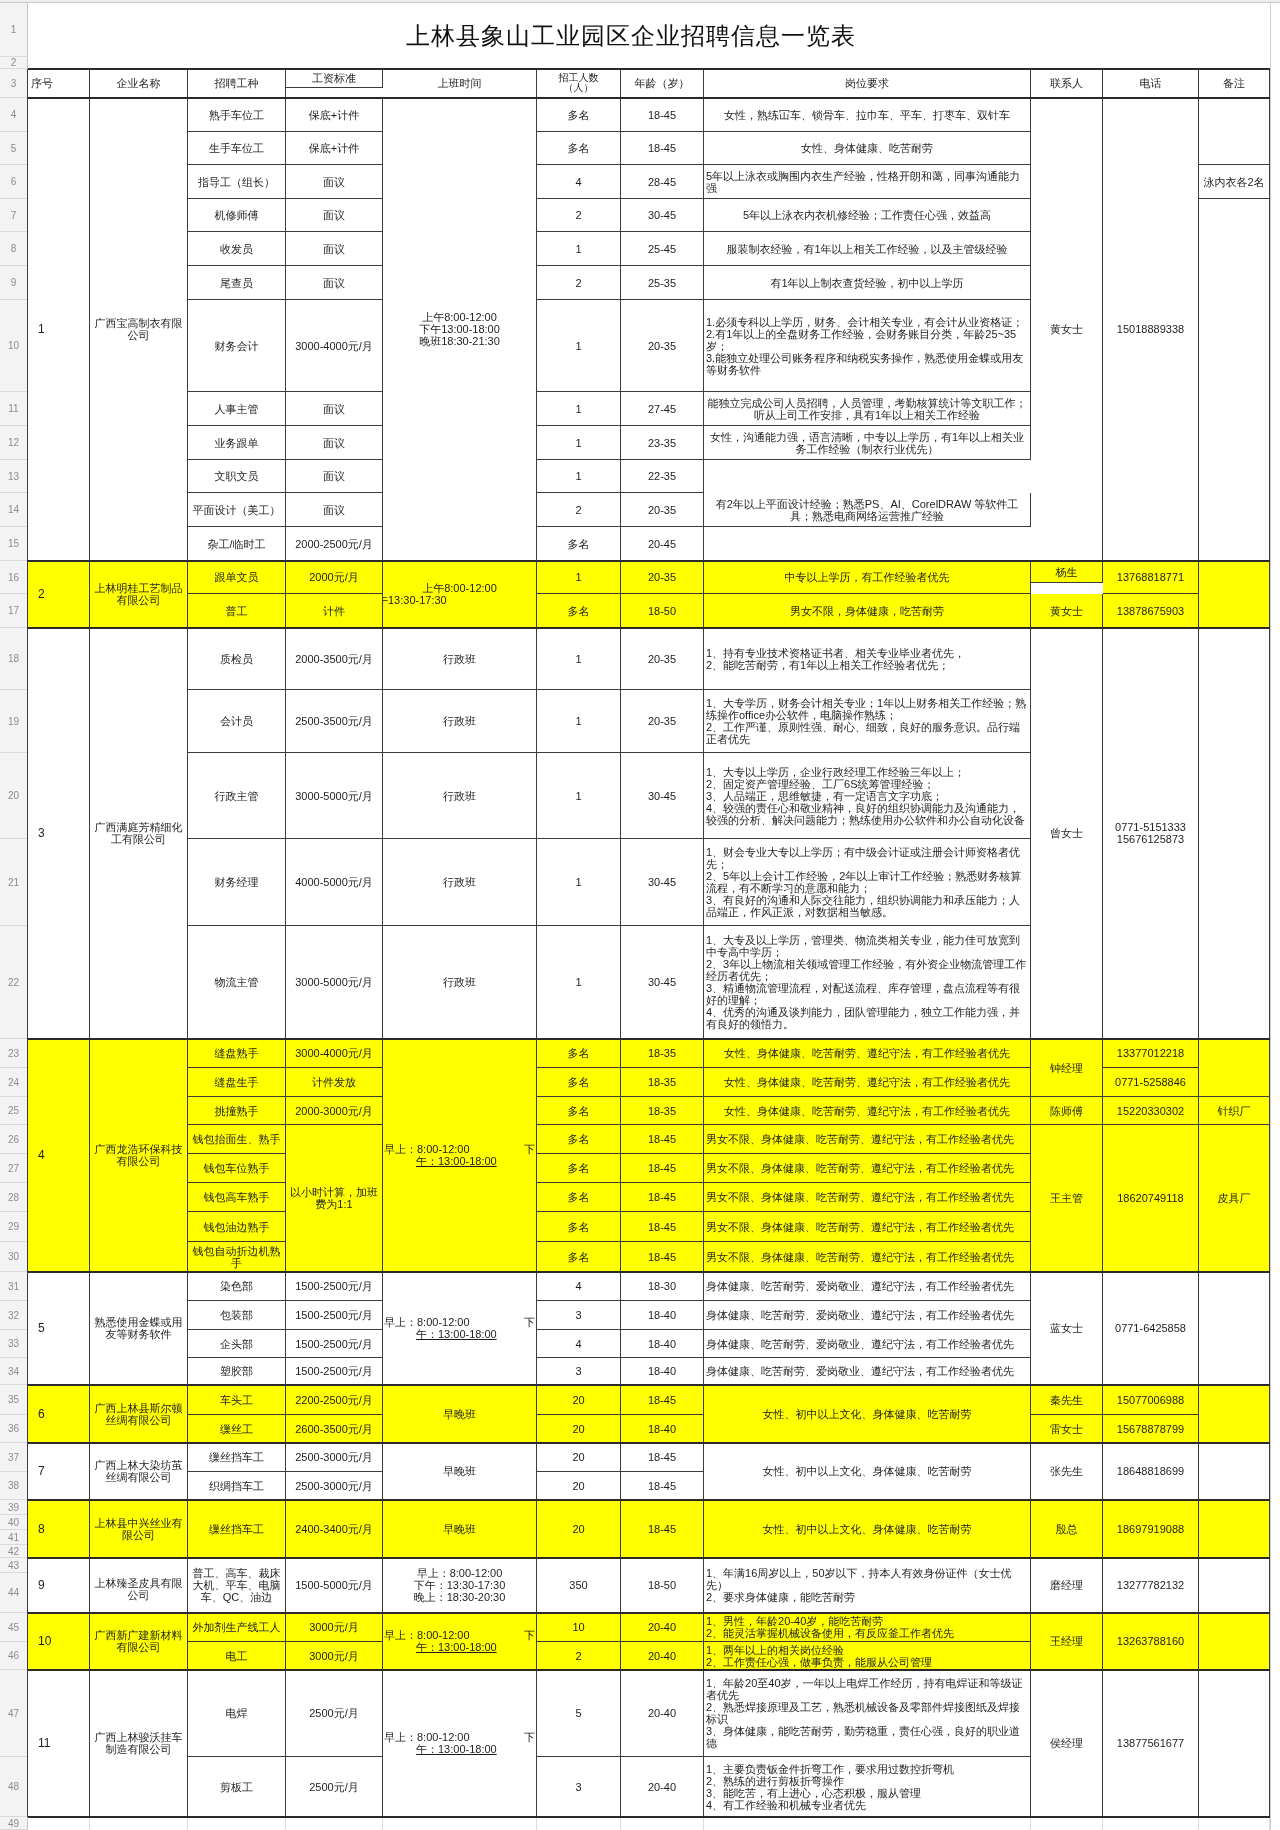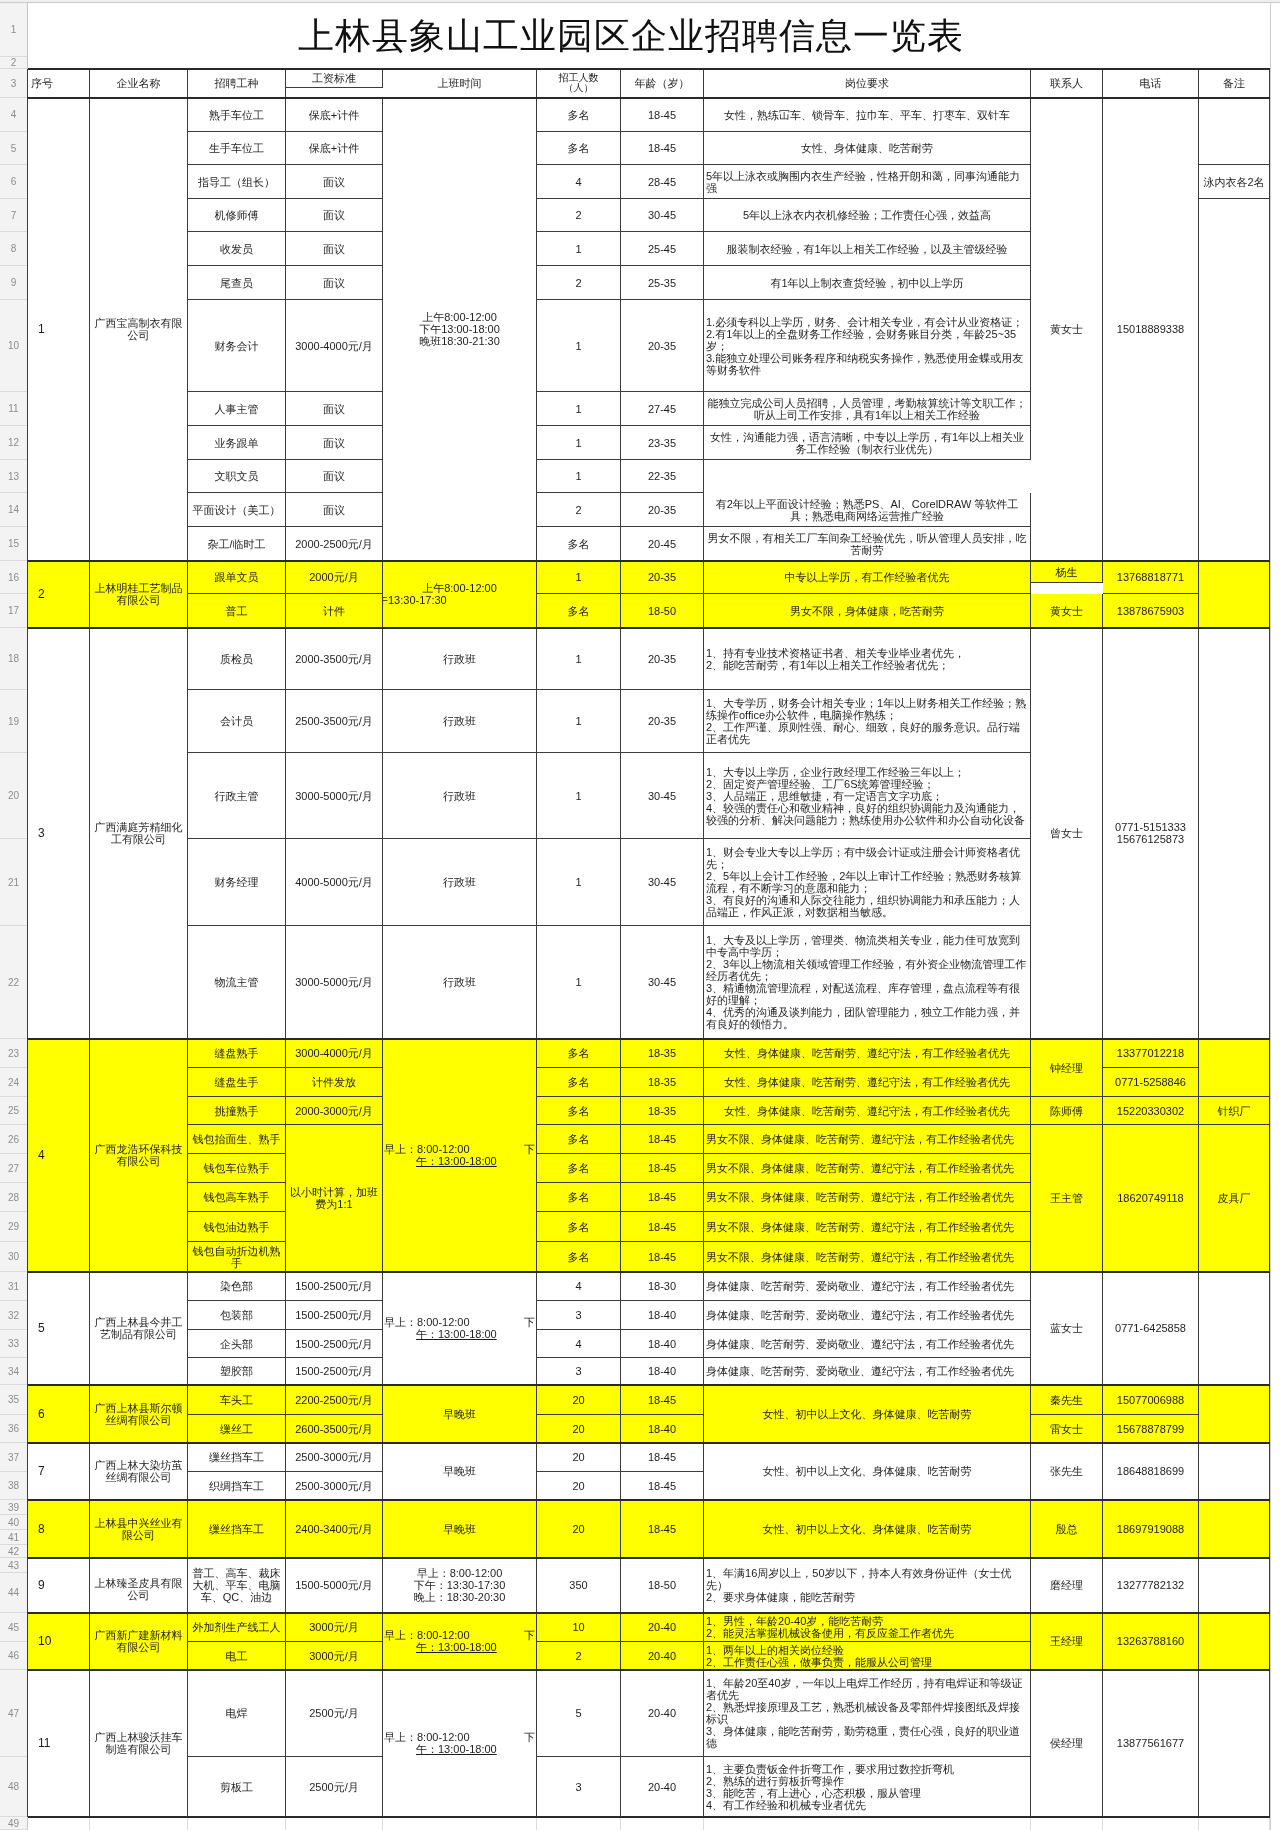--- a/index.html
+++ b/index.html
@@ -1,20 +1,20 @@
 <!DOCTYPE html>
 <html><head>
 <meta charset="utf-8">
 <style>
   html,body{margin:0;padding:0;background:#fff;}
   #sheet{position:relative;width:1280px;height:1830px;overflow:hidden;background:#fff;font-family:"Liberation Sans","DejaVu Sans",sans-serif;}
   .strip{position:absolute;left:0;top:0;width:1280px;height:3px;background:#eeeeee;border-bottom:1px solid #c9c9c9;box-sizing:border-box;}
   .rh{position:absolute;left:0;width:28px;box-sizing:border-box;background:#f3f3f3;border-right:1px solid #c4c4c4;border-bottom:1px solid #dadada;color:#8c8c8c;font-size:10px;display:flex;align-items:center;justify-content:center;}
   .extra{position:absolute;left:1270px;top:3px;width:10px;height:1827px;border-left:1px solid #cfcfcf;background:#fff;box-sizing:border-box;}
-  .title{position:absolute;left:28px;top:3px;width:1242px;height:66px;box-sizing:border-box;display:flex;align-items:center;justify-content:center;padding-right:36px;font-size:36px;color:#111;letter-spacing:1px;background:#fff;}
+  .title{position:absolute;left:28px;top:3px;width:1242px;height:66px;box-sizing:border-box;display:flex;align-items:center;justify-content:center;padding-right:36px;font-size:24px;color:#111;letter-spacing:1px;background:#fff;}
   .c{position:absolute;box-sizing:border-box;border-right:1px solid #3c3c3c;border-bottom:1px solid #3c3c3c;display:flex;align-items:center;justify-content:center;text-align:center;overflow:hidden;font-size:11px;line-height:12px;color:#1e1e1e;padding:0 2px;white-space:pre-line;overflow-wrap:anywhere;background:#fff;}
   .L{justify-content:flex-start;text-align:left;}
   .y{background:#ffff00;}
   .no{justify-content:flex-start;padding-left:10px;font-size:12px;}
   .hd{font-size:11px;}
   .hd.small{font-size:10px;line-height:10px;}
   .g{border-right:1px solid #dcdcdc;border-bottom:none;background:#fff;}
   .k0{left:28px;width:62px}
   .k1{left:90px;width:98px}
   .k2{left:188px;width:98px}
@@ -182,21 +182,20 @@
   <div class="c k2" style="top:493px;height:34px">平面设计（美工）</div>
   <div class="c k3" style="top:493px;height:34px">面议</div>
   <div class="c k5" style="top:493px;height:34px">2</div>
   <div class="c k6" style="top:493px;height:34px">20-35</div>
   <div class="c k7" style="top:493px;height:34px">有2年以上平面设计经验；熟悉PS、AI、CorelDRAW 等软件工具；熟悉电商网络运营推广经验</div>
 
   <div class="c k2" style="top:527px;height:34px">杂工/临时工</div>
   <div class="c k3" style="top:527px;height:34px">2000-2500元/月</div>
   <div class="c k5" style="top:527px;height:34px">多名</div>
   <div class="c k6" style="top:527px;height:34px">20-45</div>
-  <div class="c k7" style="top:527px;height:34px">男女不限，有相关工厂车间杂工经验优先，听从管理人员安排，吃苦耐劳</div>
 
   <div class="c k0 no y" style="top:561px;height:67px">2</div>
   <div class="c k1 y" style="top:561px;height:67px">上林明桂工艺制品有限公司</div>
   <div class="c k4 y sch" style="top:561px;height:67px">
     <div class="sch2-l1">上午8:00-12:00</div>
     <div class="sch2-l2">午13:30-17:30</div>
   </div>
   <div class="c k10 y" style="top:561px;height:67px"></div>
 
   <div class="c k2 y" style="top:561px;height:33px">跟单文员</div>
@@ -322,21 +321,21 @@
   <div class="c k5 y" style="top:1212px;height:30px">多名</div>
   <div class="c k6 y" style="top:1212px;height:30px">18-45</div>
   <div class="c k7 y L" style="top:1212px;height:30px">男女不限、身体健康、吃苦耐劳、遵纪守法，有工作经验者优先</div>
 
   <div class="c k2 y" style="top:1242px;height:30px">钱包自动折边机熟手</div>
   <div class="c k5 y" style="top:1242px;height:30px">多名</div>
   <div class="c k6 y" style="top:1242px;height:30px">18-45</div>
   <div class="c k7 y L" style="top:1242px;height:30px">男女不限、身体健康、吃苦耐劳、遵纪守法，有工作经验者优先</div>
 
   <div class="c k0 no" style="top:1272px;height:113px">5</div>
-  <div class="c k1" style="top:1272px;height:113px">广西上林县今井工艺制品有限公司</div>
+  <div class="c k1" style="top:1272px;height:113px">熟悉使用金蝶或用友等财务软件</div>
   <div class="c k4 sch" style="top:1272px;height:113px">
     <div class="sch-l1"><span>早上：8:00-12:00</span><span>下</span></div>
     <div class="sch-l2">午：13:00-18:00</div>
   </div>
   <div class="c k8" style="top:1272px;height:113px">蓝女士</div>
   <div class="c k9" style="top:1272px;height:113px">0771-6425858</div>
   <div class="c k10" style="top:1272px;height:113px"></div>
 
   <div class="c k2" style="top:1272px;height:29px">染色部</div>
   <div class="c k3" style="top:1272px;height:29px">1500-2500元/月</div>

